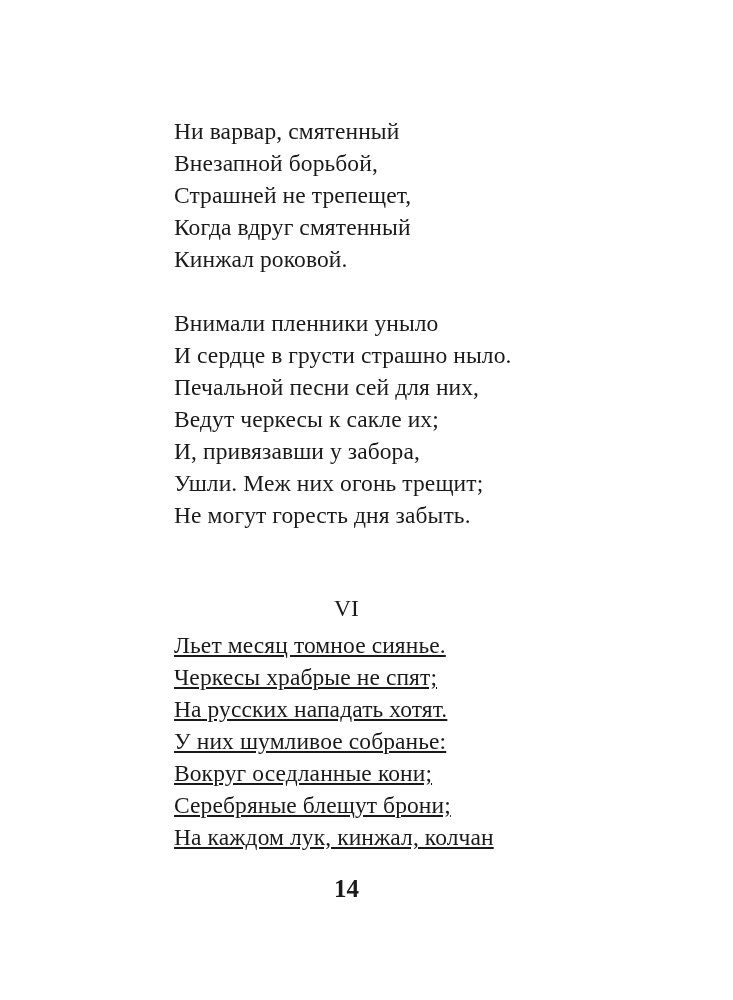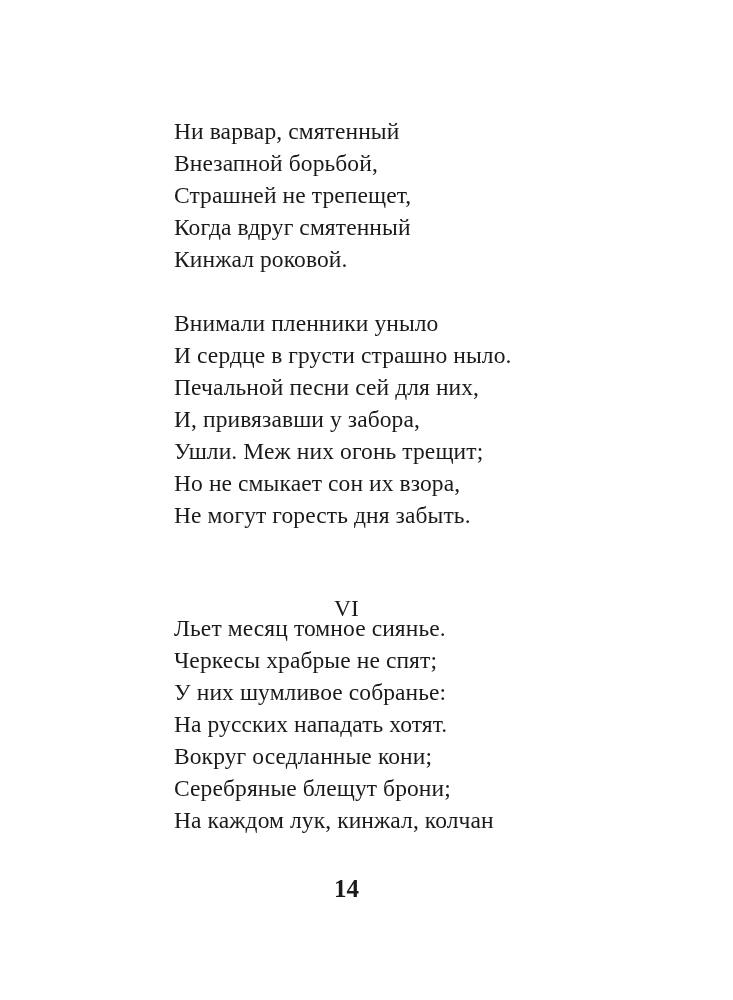--- a/index.html
+++ b/index.html
@@ -30,21 +30,21 @@
     .line {
       display: block;
       font-size: 23.5px;
       line-height: 32px;
       height: 32px;
       white-space: nowrap;
       letter-spacing: 0.1px;
     }
     #stanza-1 { top: 115px; }
     #stanza-2 { top: 307px; }
-    #stanza-3 { top: 612px; }
+    #stanza-3 { top: 629px; text-decoration: underline; }
     .section-heading {
       position: absolute;
       left: 0;
       width: 693px;
       top: 592px;
       text-align: center;
       font-size: 23.5px;
       line-height: 32px;
     }
     .page-number {
@@ -68,33 +68,33 @@
     <span class="line">Внезапной борьбой,</span>
     <span class="line">Страшней не трепещет,</span>
     <span class="line">Когда вдруг смятенный</span>
     <span class="line">Кинжал роковой.</span>
   </div>
 
   <div class="stanza" id="stanza-2">
     <span class="line">Внимали пленники уныло</span>
     <span class="line">И сердце в грусти страшно ныло.</span>
     <span class="line">Печальной песни сей для них,</span>
+    <span class="line">Ведут черкесы к сакле их;</span>
     <span class="line">И, привязавши у забора,</span>
     <span class="line">Ушли. Меж них огонь трещит;</span>
-    <span class="line">Но не смыкает сон их взора,</span>
     <span class="line">Не могут горесть дня забыть.</span>
   </div>
 
   <div class="section-heading">VI</div>
 
   <div class="stanza" id="stanza-3">
     <span class="line">Льет месяц томное сиянье.</span>
     <span class="line">Черкесы храбрые не спят;</span>
+    <span class="line">На русских нападать хотят.</span>
     <span class="line">У них шумливое собранье:</span>
-    <span class="line">На русских нападать хотят.</span>
     <span class="line">Вокруг оседланные кони;</span>
     <span class="line">Серебряные блещут брони;</span>
     <span class="line">На каждом лук, кинжал, колчан</span>
   </div>
 
   <div class="page-number">14</div>
 
 </div>
 
 </body></html>

